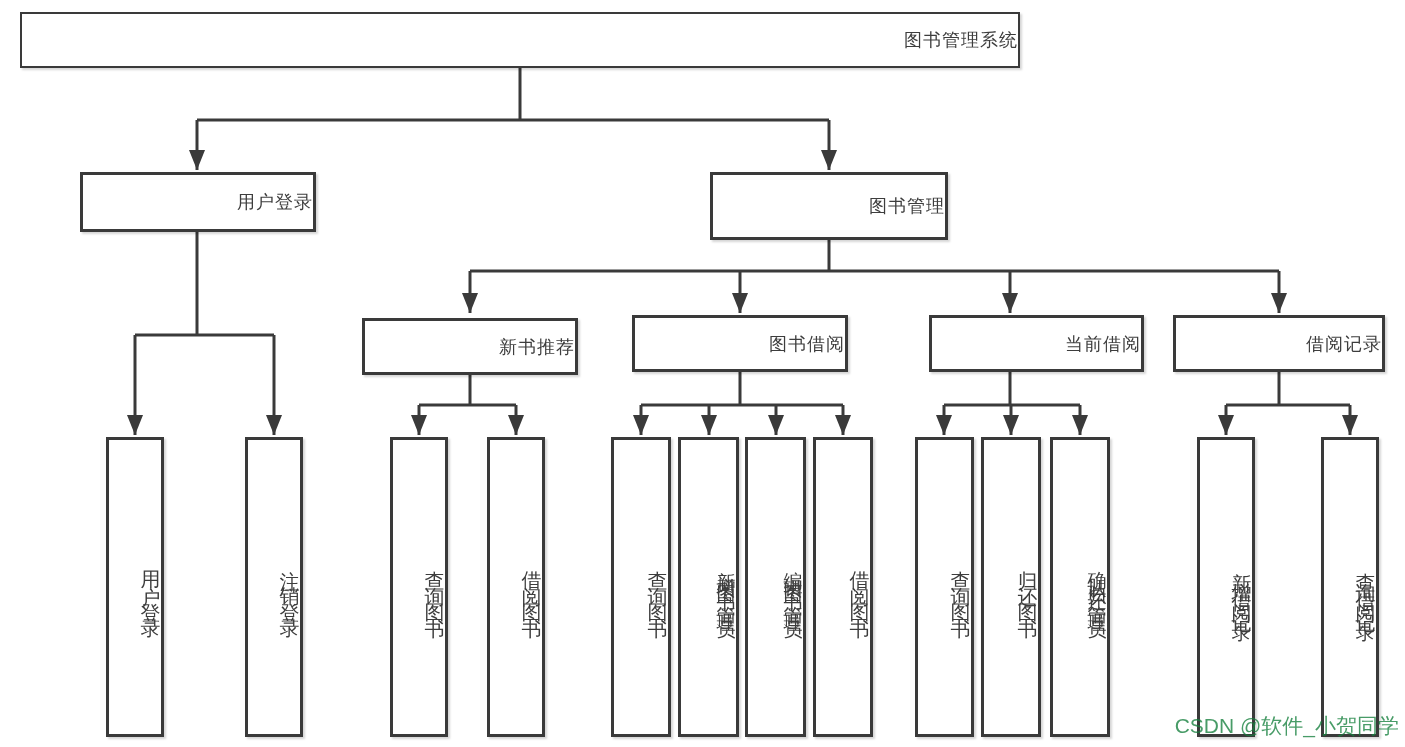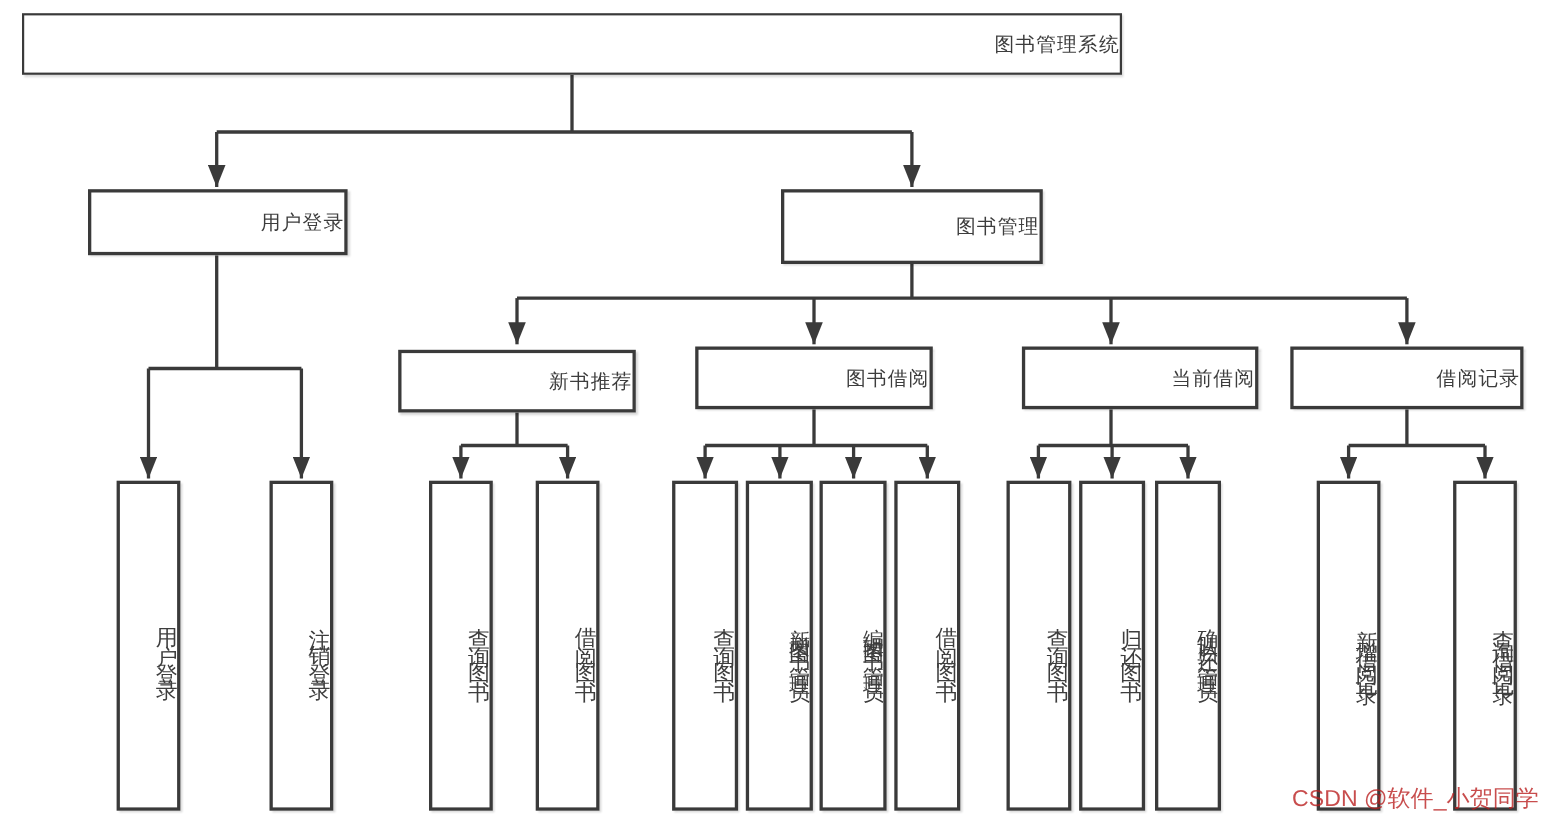--- a/index.html
+++ b/index.html
@@ -56,21 +56,21 @@
     color: #3d3d3d;
     line-height: 1;
   }
   .leaf.len6 .vlabel { letter-spacing: 10px; }
   .leaf.len9 .vlabel { letter-spacing: 7px; font-size: 19px; }
   .watermark {
     position: absolute;
     top: 712px;
     right: 6px;
     font-size: 21px;
-    color: #b91c1c;
+    color: #15803d;
     opacity: 0.78;
     white-space: nowrap;
     z-index: 5;
   }
 </style>
 </head>
 <body>
 
 <div class="canvas">
 

